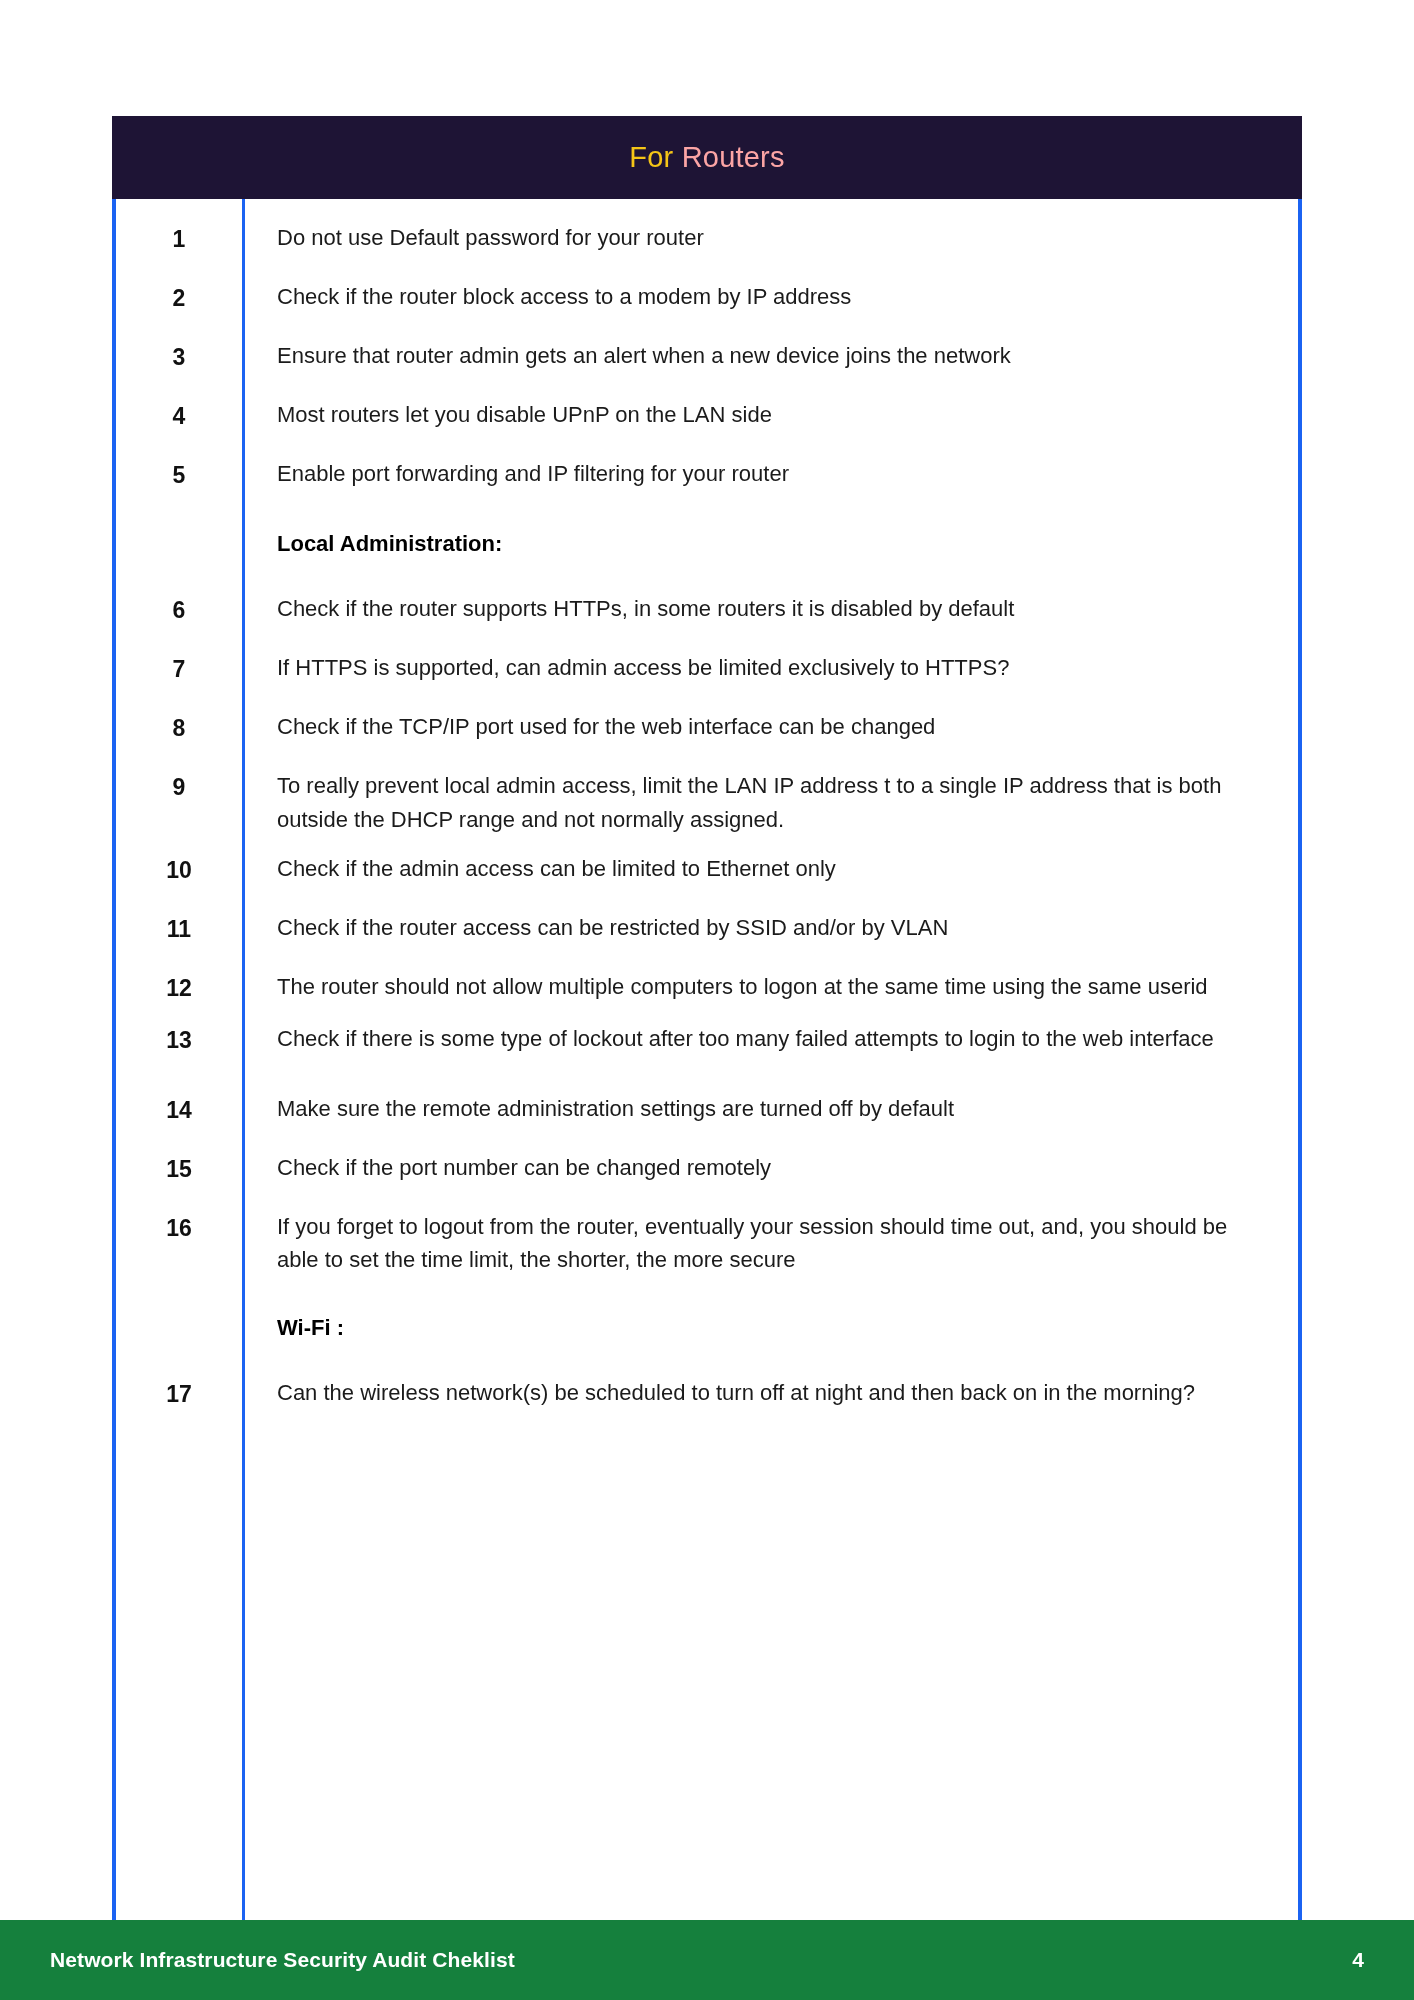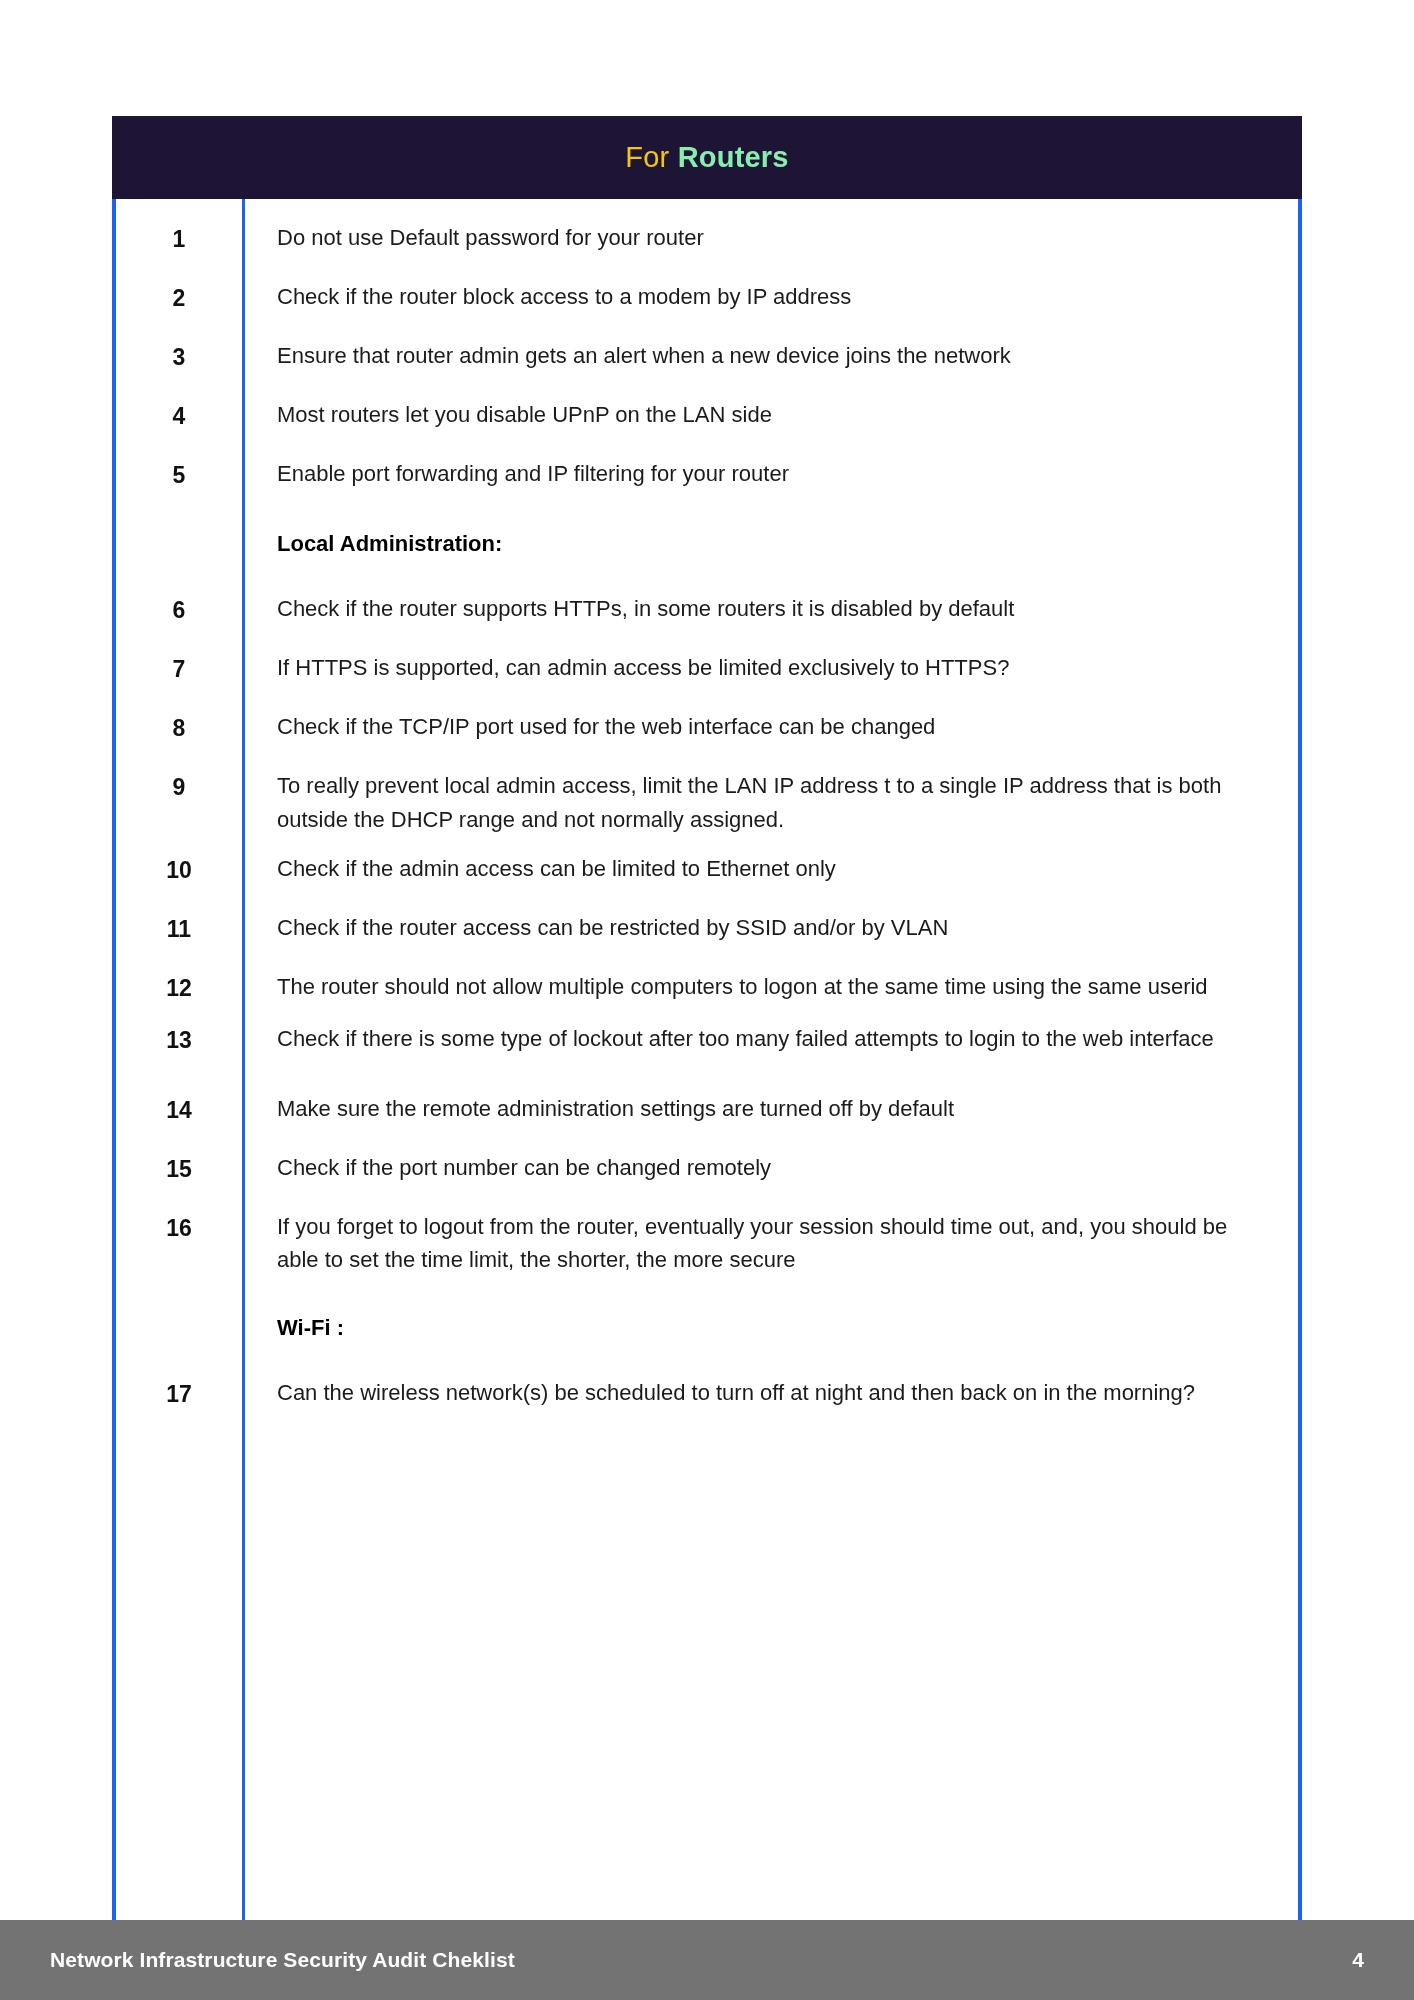--- a/index.html
+++ b/index.html
@@ -51,22 +51,22 @@
     font-size: 29px;
     letter-spacing: 0.2px;
     line-height: 1;
     white-space: nowrap;
   }
   .title-for {
     color: #f5c517;
     font-weight: 400;
   }
   .title-main {
-    color: #86efac;
-    font-weight: 700;
+    color: #fca5a5;
+    font-weight: 400;
   }
 
   
   .table-body {
     position: absolute;
     left: 0;
     top: 83px;
     width: 1190px;
     height: 1721px;
     border-left: 4px solid #1b63f2;
@@ -126,21 +126,21 @@
   .row.gap-lg { margin-bottom: 34px; }
   .row.section { margin-top: 12px; margin-bottom: 32px; }
 
   
   .footer {
     position: absolute;
     left: 0;
     top: 1920px;
     width: 1414px;
     height: 80px;
-    background: #737373;
+    background: #15803d;
     display: flex;
     align-items: center;
     justify-content: space-between;
     padding: 0 50px 0 50px;
   }
   .footer-title {
     color: #ffffff;
     font-size: 21px;
     font-weight: 700;
     letter-spacing: 0.1px;

